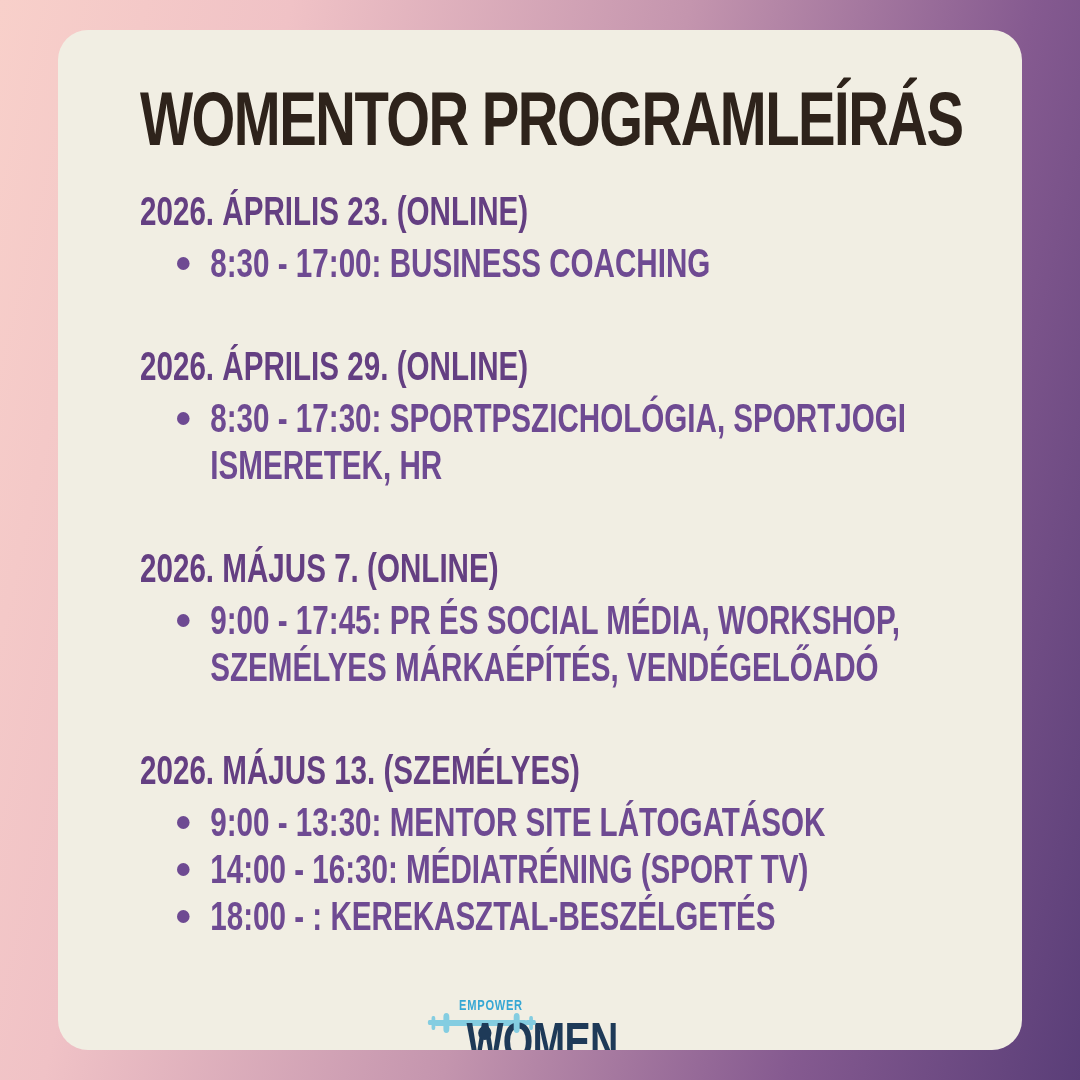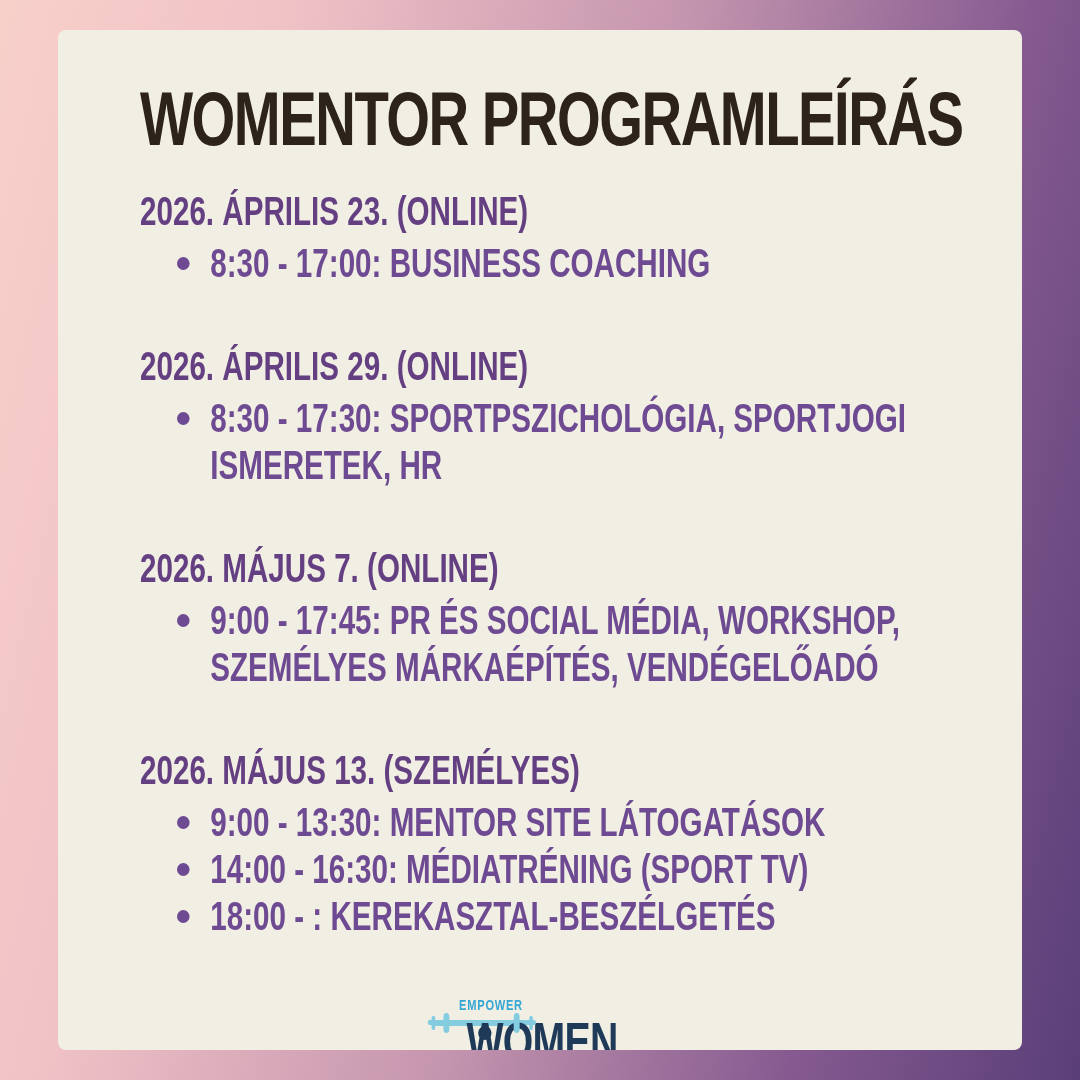--- a/index.html
+++ b/index.html
@@ -4,21 +4,21 @@
 <style>
   html,body{margin:0;padding:0;}
   body{
     width:1080px;height:1080px;overflow:hidden;
     font-family:"Liberation Sans",sans-serif;
     background:linear-gradient(103deg,#f8d0ca 0%,#f0c2c6 22%,#c495ae 52%,#855a90 78%,#5a3e78 100%);
     position:relative;
   }
   .card{
     position:absolute;left:58px;top:30px;right:58px;bottom:30px;
-    background:#f1eee3;border-radius:8px;
+    background:#f1eee3;border-radius:30px;
     padding:50px 78px 0 82px;
     box-sizing:border-box;
     overflow:hidden;
   }
   
   .condense{
     width:135.14%;
     transform:scaleX(0.74);
     transform-origin:0 0;
   }

